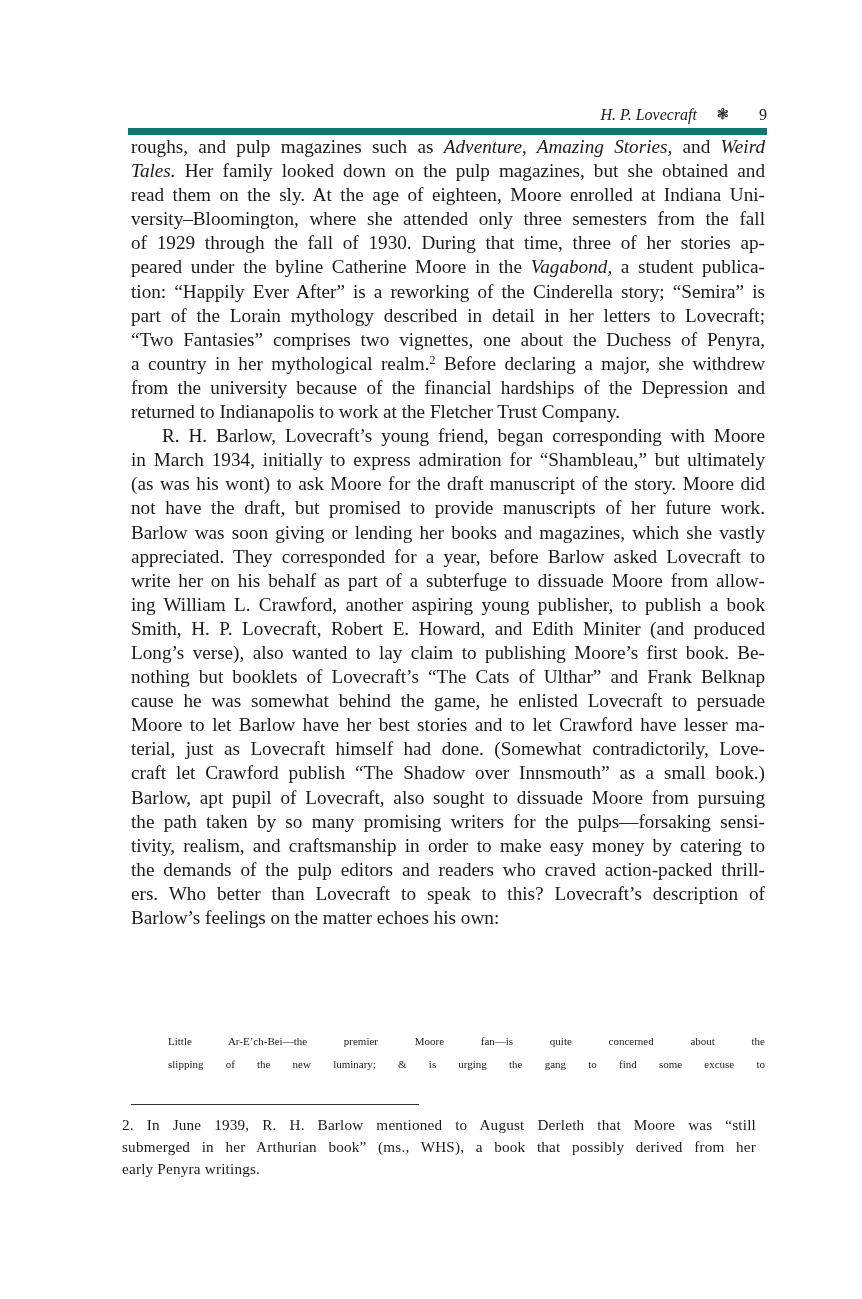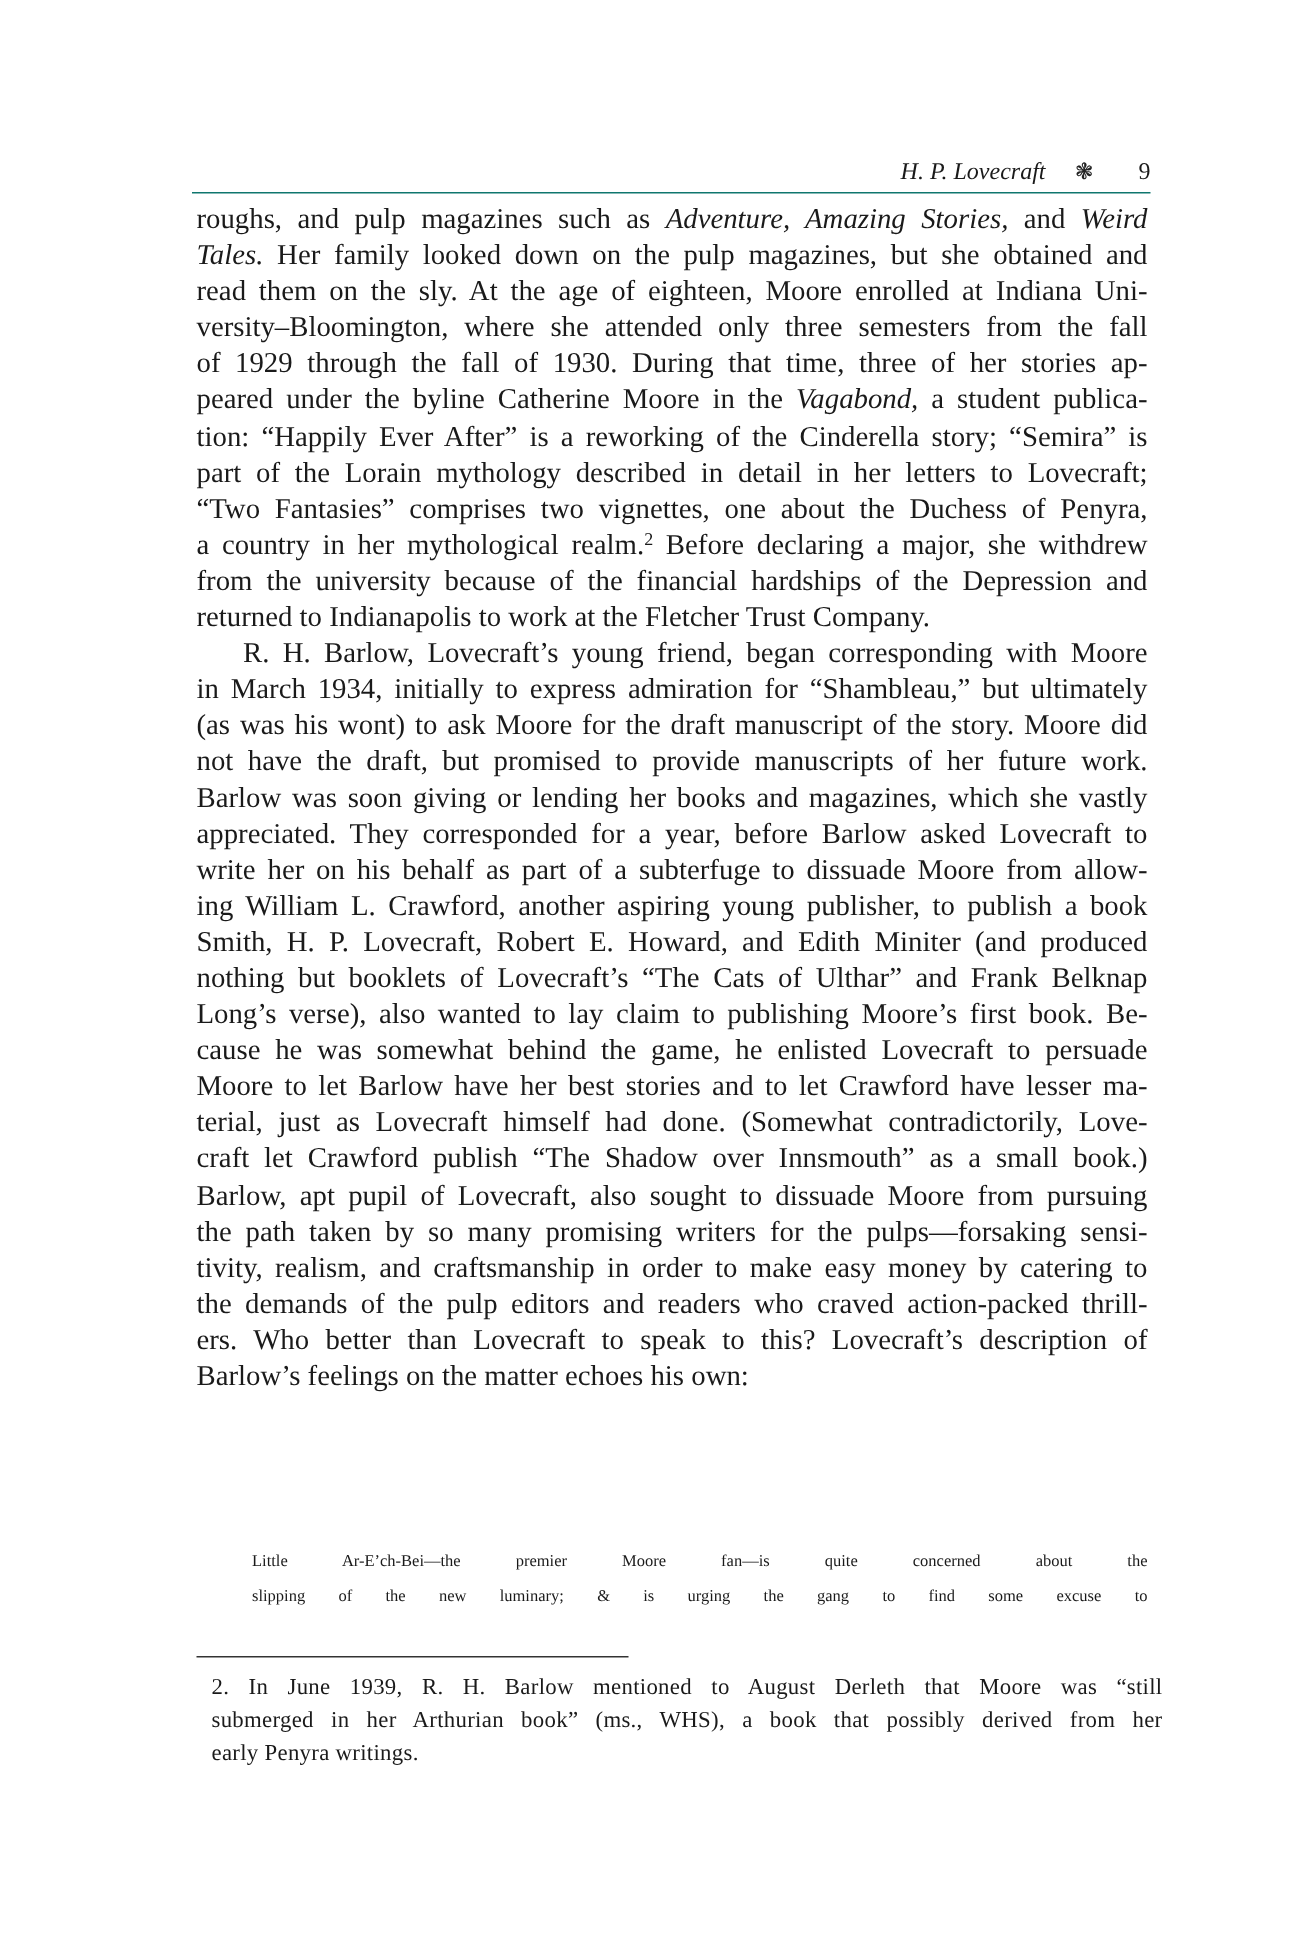--- a/index.html
+++ b/index.html
@@ -1,32 +1,32 @@
 <!DOCTYPE html>
 <html><head>
 <meta charset="utf-8">
 <style>
   html, body { margin: 0; padding: 0; background: #ffffff; }
   body { width: 862px; height: 1299px; position: relative; overflow: hidden;
          font-family: "Liberation Serif", "DejaVu Serif", serif; color: #1a1a1a; }
   .page { position: absolute; left: 0; top: 0; width: 862px; height: 1299px; }
   .header { position: absolute; left: 128px; top: 104px; width: 639px; height: 24px;
-            border-bottom: 1px solid #0f766e; }
+            border-bottom: 7px solid #0f766e; }
   .running-head { position: absolute; right: 70px; top: 2px; font-style: italic; font-size: 16px; }
   .orn { position: absolute; right: 38px; top: 1px; font-size: 15px; color: #222; }
   .folio { position: absolute; right: 0px; top: 2px; font-size: 16px; }
   .body-text { position: absolute; left: 131px; top: 135px; width: 634px; }
   .line { display: block; height: 24.1px; line-height: 24.1px; font-size: 19.2px;
           text-align: justify; text-align-last: justify; white-space: nowrap; overflow: visible; }
   .line.last { text-align-last: left; }
   .indent { padding-left: 31px; }
   .quote { position: absolute; left: 168px; top: 1030px; width: 597px; }
   .quote .line { font-size: 11px; height: 23.3px; line-height: 23.3px; }
   .rule { position: absolute; left: 131px; top: 1104px; width: 288px; height: 0; border-top: 1.3px solid #333; }
-  .notes { position: absolute; left: 141px; top: 1114px; width: 634px; }
+  .notes { position: absolute; left: 122px; top: 1114px; width: 634px; }
   .notes .line { font-size: 15.2px; height: 22.2px; line-height: 22.2px; letter-spacing: 0.2px; }
   i { font-style: italic; }
   sup { font-size: 12px; vertical-align: 6px; line-height: 0; }
 </style>
 </head>
 <body>
 
 <div class="page">
   <div class="header">
     <span class="running-head">H. P. Lovecraft</span>
@@ -52,22 +52,22 @@
     <div>
         <span class="line indent">R. H. Barlow, Lovecraft’s young friend, began corresponding with Moore</span>
         <span class="line">in March 1934, initially to express admiration for “Shambleau,” but ultimately</span>
         <span class="line">(as was his wont) to ask Moore for the draft manuscript of the story. Moore did</span>
         <span class="line">not have the draft, but promised to provide manuscripts of her future work.</span>
         <span class="line">Barlow was soon giving or lending her books and magazines, which she vastly</span>
         <span class="line">appreciated. They corresponded for a year, before Barlow asked Lovecraft to</span>
         <span class="line">write her on his behalf as part of a subterfuge to dissuade Moore from allow-</span>
         <span class="line">ing William L. Crawford, another aspiring young publisher, to publish a book</span>
         <span class="line">Smith, H. P. Lovecraft, Robert E. Howard, and Edith Miniter (and produced</span>
+        <span class="line">Long’s verse), also wanted to lay claim to publishing Moore’s first book. Be-</span>
         <span class="line">nothing but booklets of Lovecraft’s “The Cats of Ulthar” and Frank Belknap</span>
-        <span class="line">Long’s verse), also wanted to lay claim to publishing Moore’s first book. Be-</span>
         <span class="line">cause he was somewhat behind the game, he enlisted Lovecraft to persuade</span>
         <span class="line">Moore to let Barlow have her best stories and to let Crawford have lesser ma-</span>
         <span class="line">terial, just as Lovecraft himself had done. (Somewhat contradictorily, Love-</span>
         <span class="line">craft let Crawford publish “The Shadow over Innsmouth” as a small book.)</span>
         <span class="line">Barlow, apt pupil of Lovecraft, also sought to dissuade Moore from pursuing</span>
         <span class="line">the path taken by so many promising writers for the pulps—forsaking sensi-</span>
         <span class="line">tivity, realism, and craftsmanship in order to make easy money by catering to</span>
         <span class="line">the demands of the pulp editors and readers who craved action-packed thrill-</span>
         <span class="line">ers. Who better than Lovecraft to speak to this? Lovecraft’s description of</span>
         <span class="line last">Barlow’s feelings on the matter echoes his own:</span>

